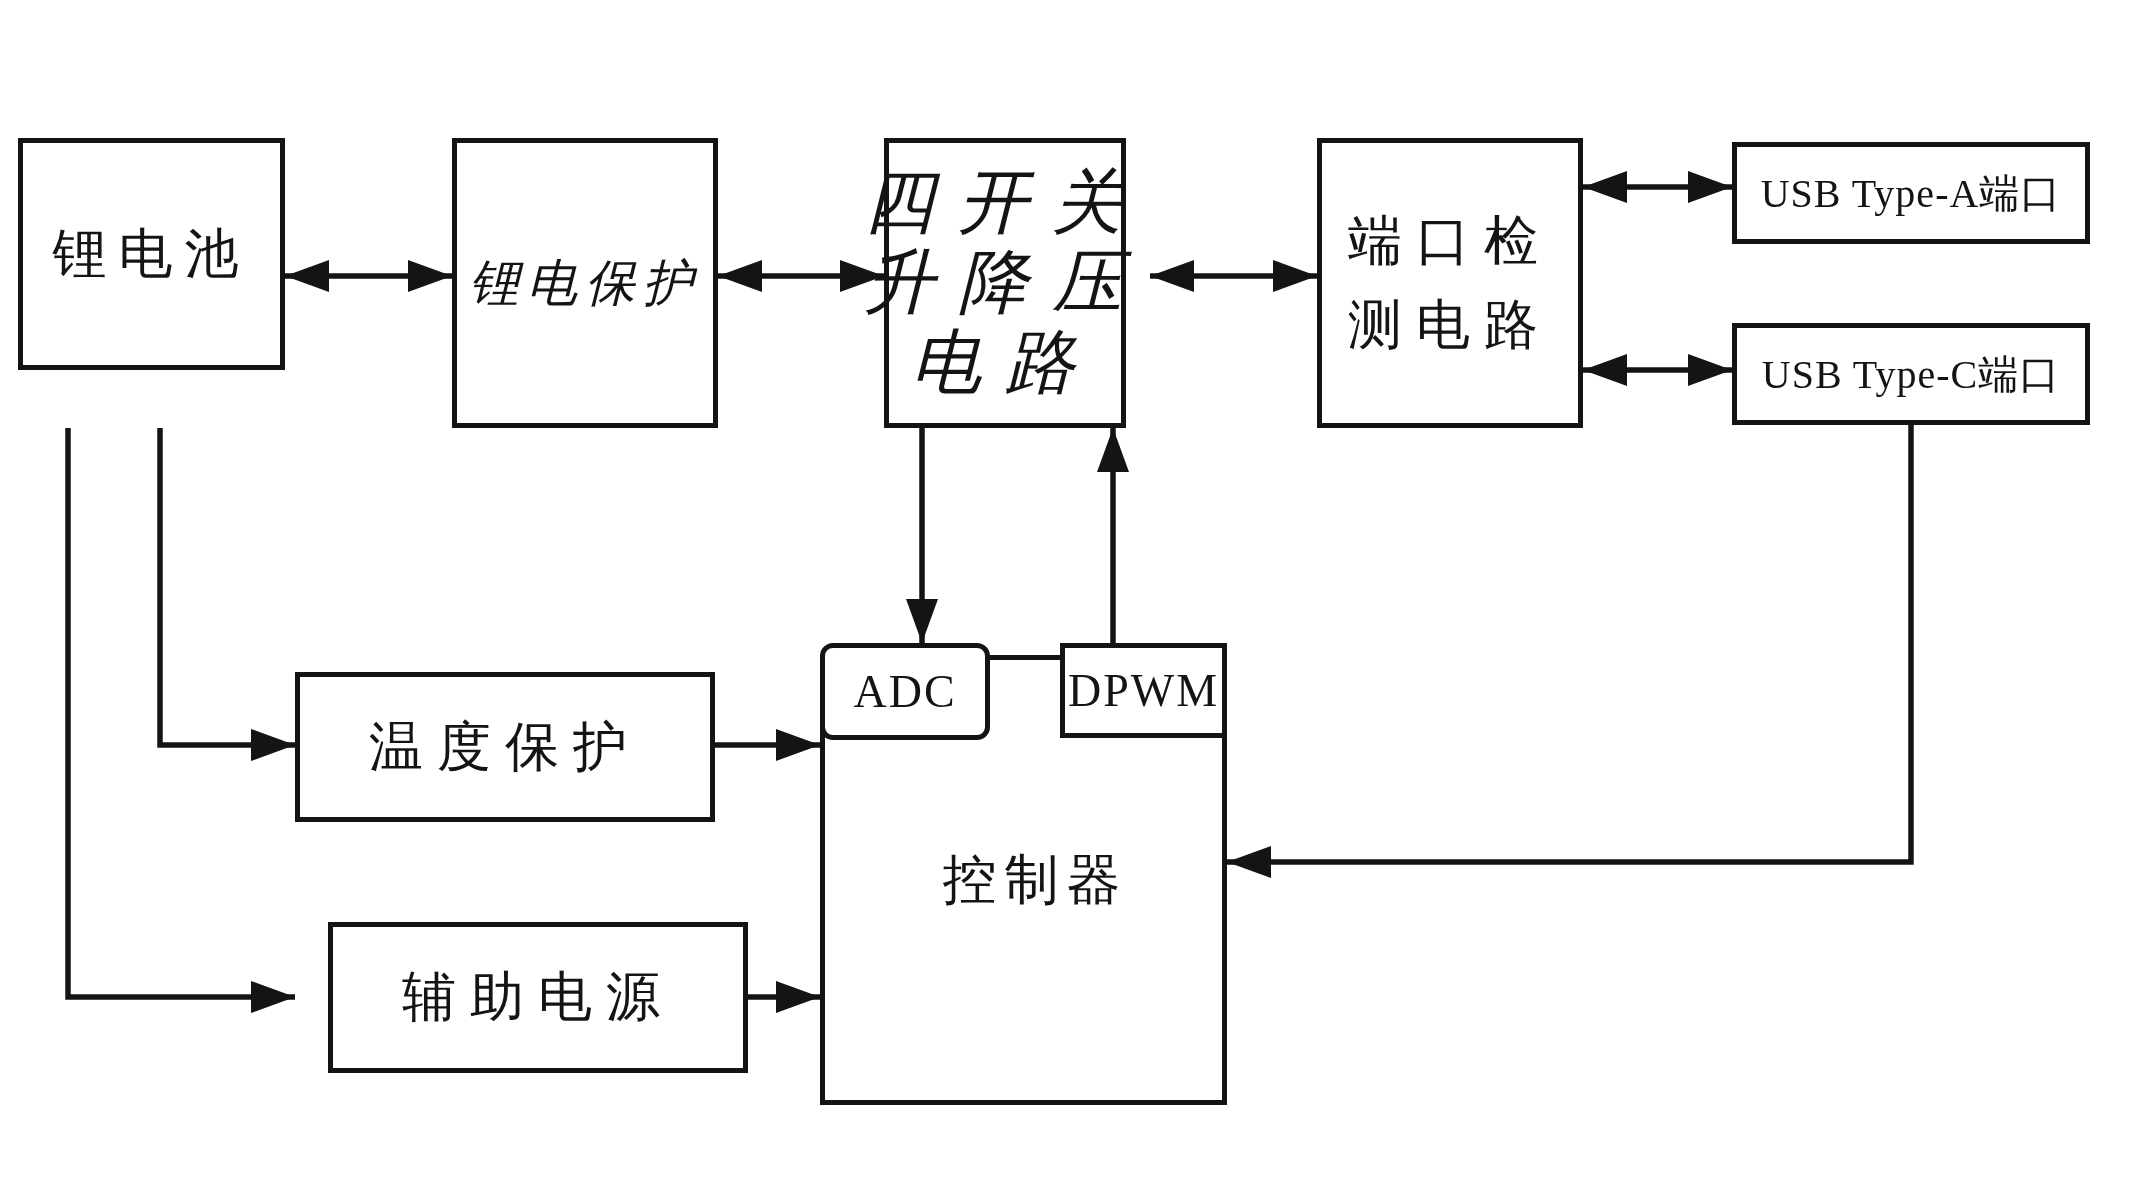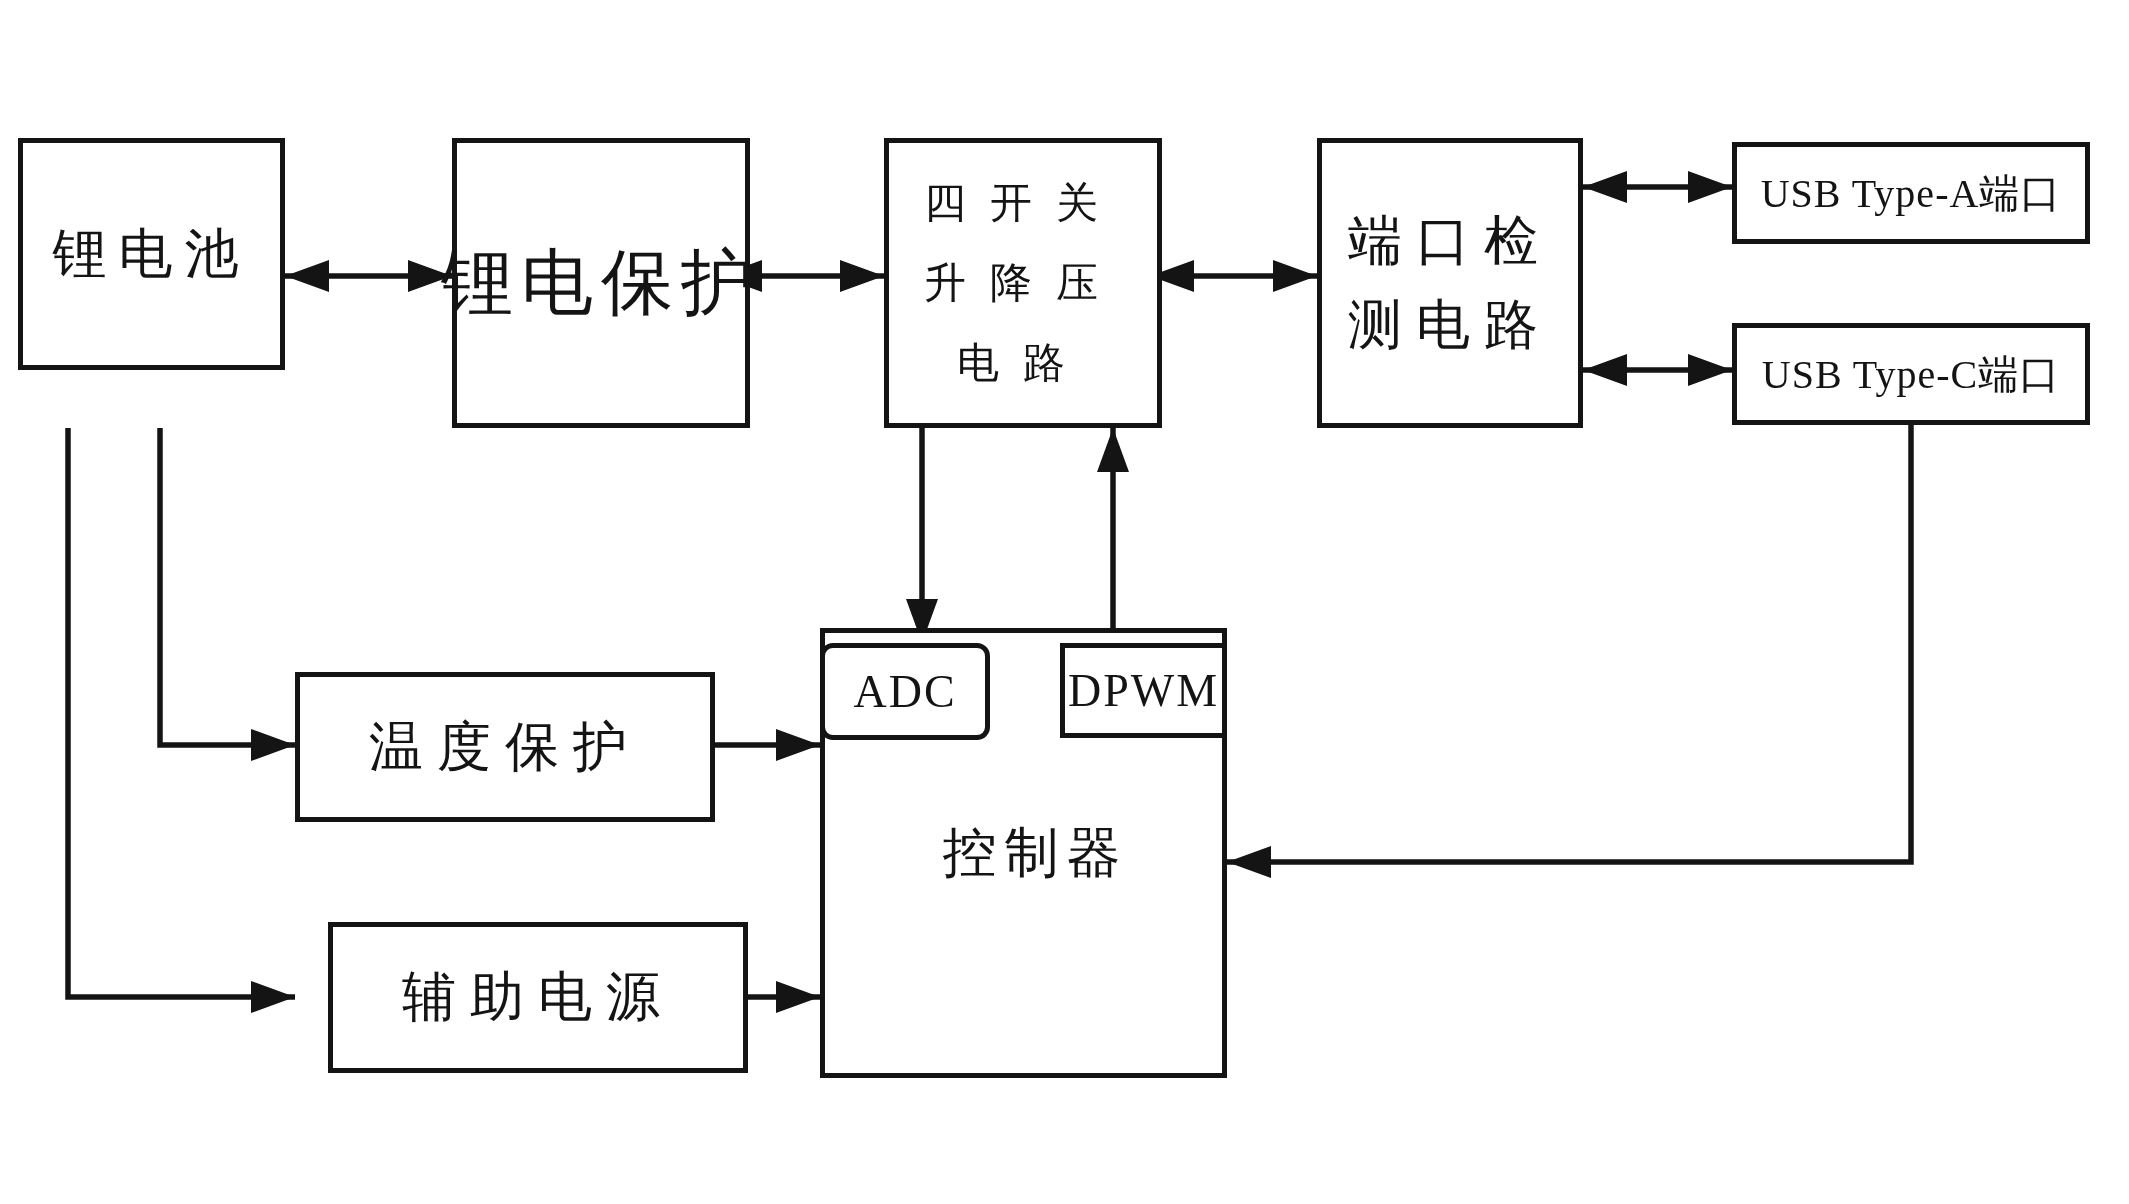--- a/index.html
+++ b/index.html
@@ -67,45 +67,45 @@
       <path d="M295 997 L251 1013 L251 981 Z" class="head"></path>
       <polyline points="715,745 820,745"></polyline>
       <path d="M820 745 L776 761 L776 729 Z" class="head"></path>
       <polyline points="715,997 820,997"></polyline>
       <path d="M820 997 L776 1013 L776 981 Z" class="head"></path>
     </svg>
   <div id="box-layer">
       <div class="box" style="left: 18px; top: 138px; width: 267px; height: 232px; font-size: 54px; letter-spacing: 12px;">
         <span class="box-line">锂电池</span>
       </div>
-      <div class="box" style="left: 452px; top: 138px; width: 298px; height: 290px; font-size: 72px; letter-spacing: 8px;">
+      <div class="box" style="left: 452px; top: 138px; width: 266px; height: 290px; font-size: 50px; letter-spacing: 8px; font-style: italic;">
         <span class="box-line">锂电保护</span>
       </div>
-      <div class="box" style="left: 884px; top: 138px; width: 278px; height: 290px; font-size: 42px; letter-spacing: 24px; line-height: 80px;">
+      <div class="box" style="left: 884px; top: 138px; width: 242px; height: 290px; font-size: 70px; letter-spacing: 24px; line-height: 80px; font-style: italic;">
         <span class="box-line">四开关</span>
         <span class="box-line">升降压</span>
         <span class="box-line">电路</span>
       </div>
       <div class="box" style="left: 1317px; top: 138px; width: 266px; height: 290px; font-size: 54px; letter-spacing: 14px; line-height: 84px;">
         <span class="box-line">端口检</span>
         <span class="box-line">测电路</span>
       </div>
       <div class="box" style="left: 1732px; top: 142px; width: 358px; height: 102px; font-size: 40px; letter-spacing: 1px;">
         <span class="box-line">USB Type-A端口</span>
       </div>
       <div class="box" style="left: 1732px; top: 323px; width: 358px; height: 102px; font-size: 40px; letter-spacing: 1px;">
         <span class="box-line">USB Type-C端口</span>
       </div>
       <div class="box" style="left: 295px; top: 672px; width: 420px; height: 150px; font-size: 54px; letter-spacing: 14px;">
         <span class="box-line">温度保护</span>
       </div>
       <div class="box" style="left: 295px; top: 922px; width: 420px; height: 151px; font-size: 54px; letter-spacing: 14px; margin-left: 33px;">
         <span class="box-line">辅助电源</span>
       </div>
-      <div class="box" style="left: 820px; top: 628px; width: 407px; height: 450px; font-size: 54px; letter-spacing: 8px; padding-left: 24px;">
+      <div class="box" style="left: 820px; top: 655px; width: 407px; height: 450px; font-size: 54px; letter-spacing: 8px; padding-left: 24px;">
         <span class="box-line">控制器</span>
       </div>
       <div class="box" style="left: 820px; top: 643px; width: 170px; height: 97px; font-size: 46px; letter-spacing: 2px; border-radius: 13px;">
         <span class="box-line">ADC</span>
       </div>
       <div class="box" style="left: 1060px; top: 643px; width: 167px; height: 95px; font-size: 46px; letter-spacing: 2px;">
         <span class="box-line">DPWM</span>
       </div>
     </div>
 </div>

